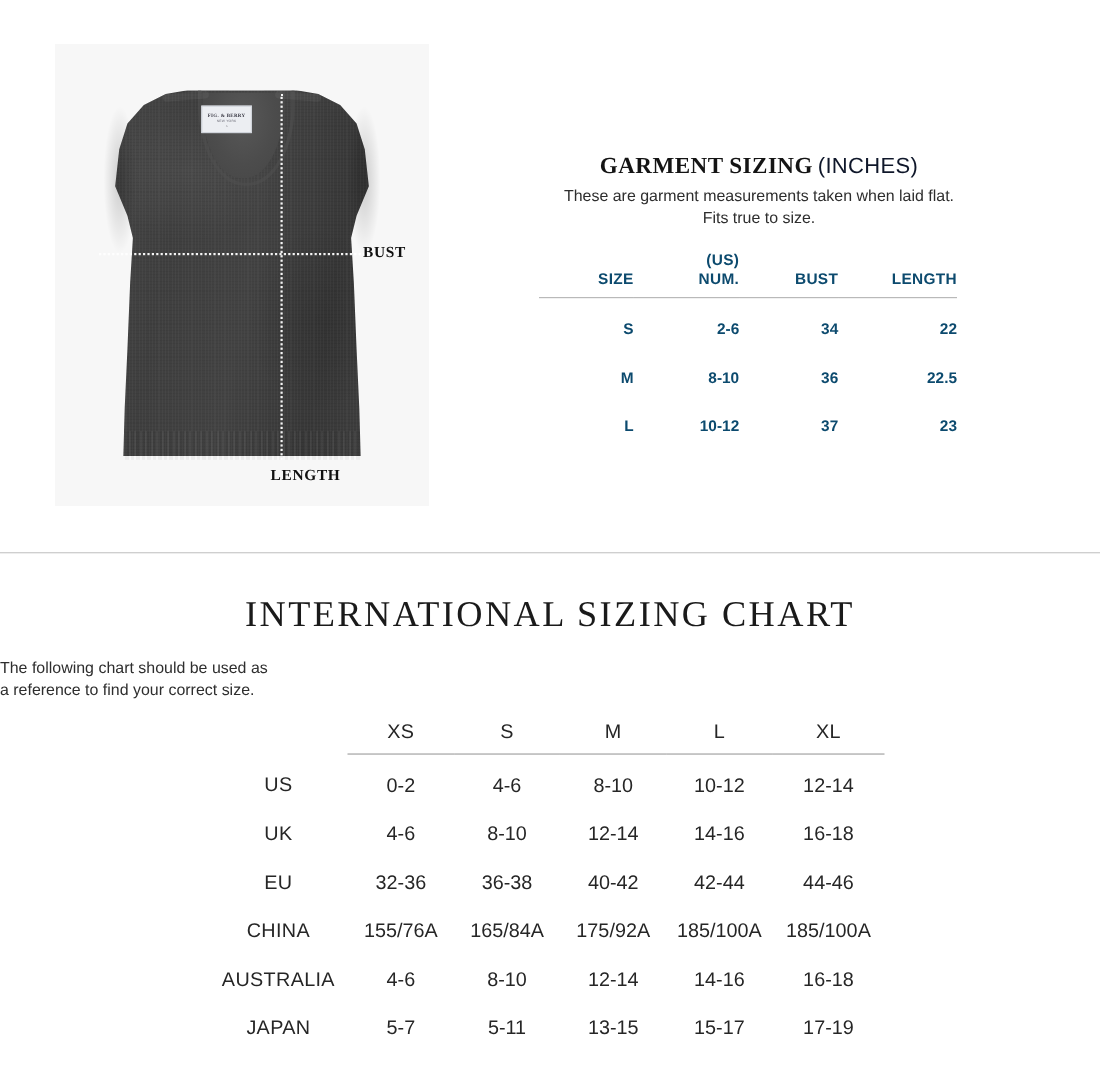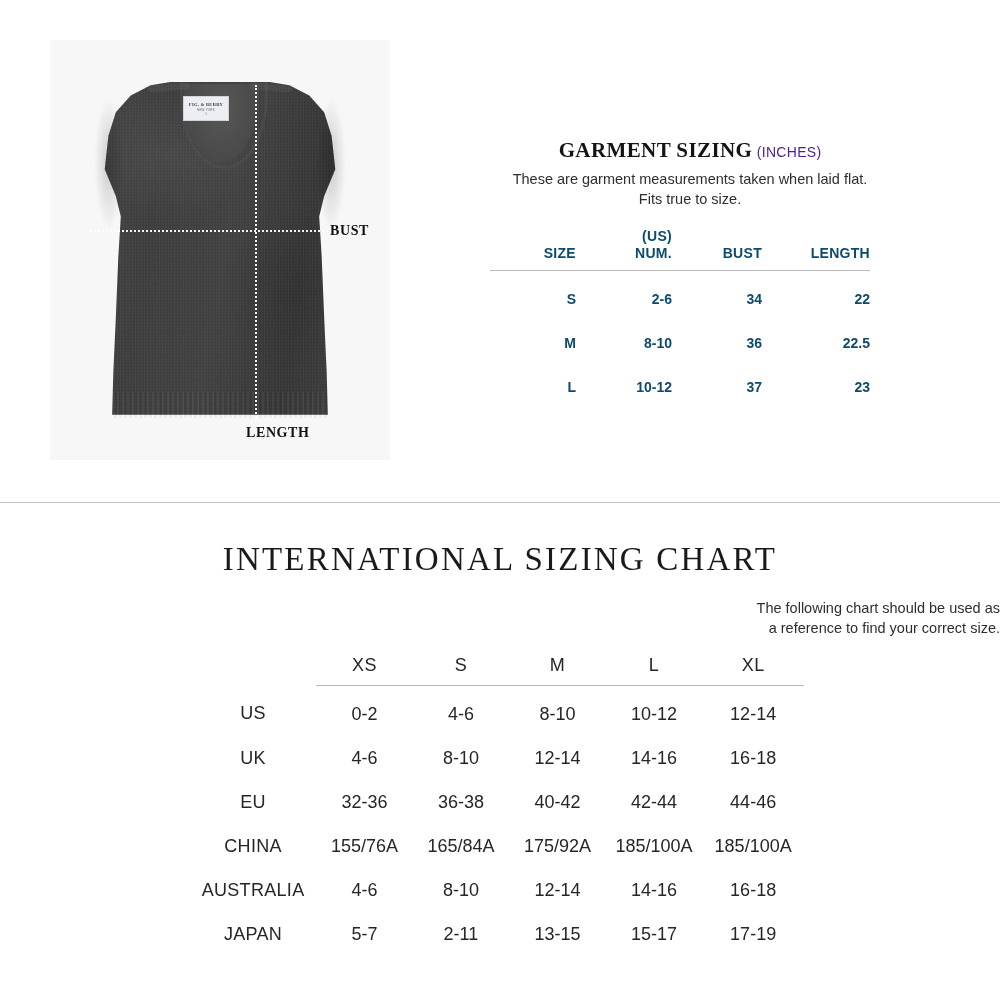--- a/index.html
+++ b/index.html
@@ -201,23 +201,23 @@
   .title-serif {
     font-family: "Liberation Serif", serif;
     font-weight: bold;
     font-size: 21px;
     letter-spacing: 0.4px;
     color: #141414;
   }
   .title-unit {
     font-family: "Liberation Sans", sans-serif;
     font-weight: normal;
-    font-size: 14px;
+    font-size: 20px;
     letter-spacing: 0.3px;
-    color: #4c1d95;
+    color: #0f172a;
   }
   .subcopy {
     margin-top: 6px;
     font-size: 14.5px;
     line-height: 20px;
     color: #2e2e2e;
   }
 
   
   #garment-table {
@@ -277,21 +277,21 @@
     font-weight: normal;
     font-size: 33px;
     letter-spacing: 2.2px;
     color: #1a1a1a;
   }
   #intl-subcopy {
     position: absolute;
     left: 0;
     top: 95px;
     width: 1000px;
-    text-align: right;
+    text-align: left;
     font-size: 14.5px;
     line-height: 20px;
     color: #2e2e2e;
   }
   #intl-table {
     position: absolute;
     left: 196px;
     top: 152px;
     width: 608px;
     border-collapse: collapse;
@@ -475,20 +475,20 @@
         <td class="row-head">AUSTRALIA</td>
         <td>4-6</td>
         <td>8-10</td>
         <td>12-14</td>
         <td>14-16</td>
         <td>16-18</td>
       </tr>
       <tr>
         <td class="row-head">JAPAN</td>
         <td>5-7</td>
-        <td>2-11</td>
+        <td>5-11</td>
         <td>13-15</td>
         <td>15-17</td>
         <td>17-19</td>
       </tr>
     </tbody>
   </table>
 </div>
 
 </body></html>

